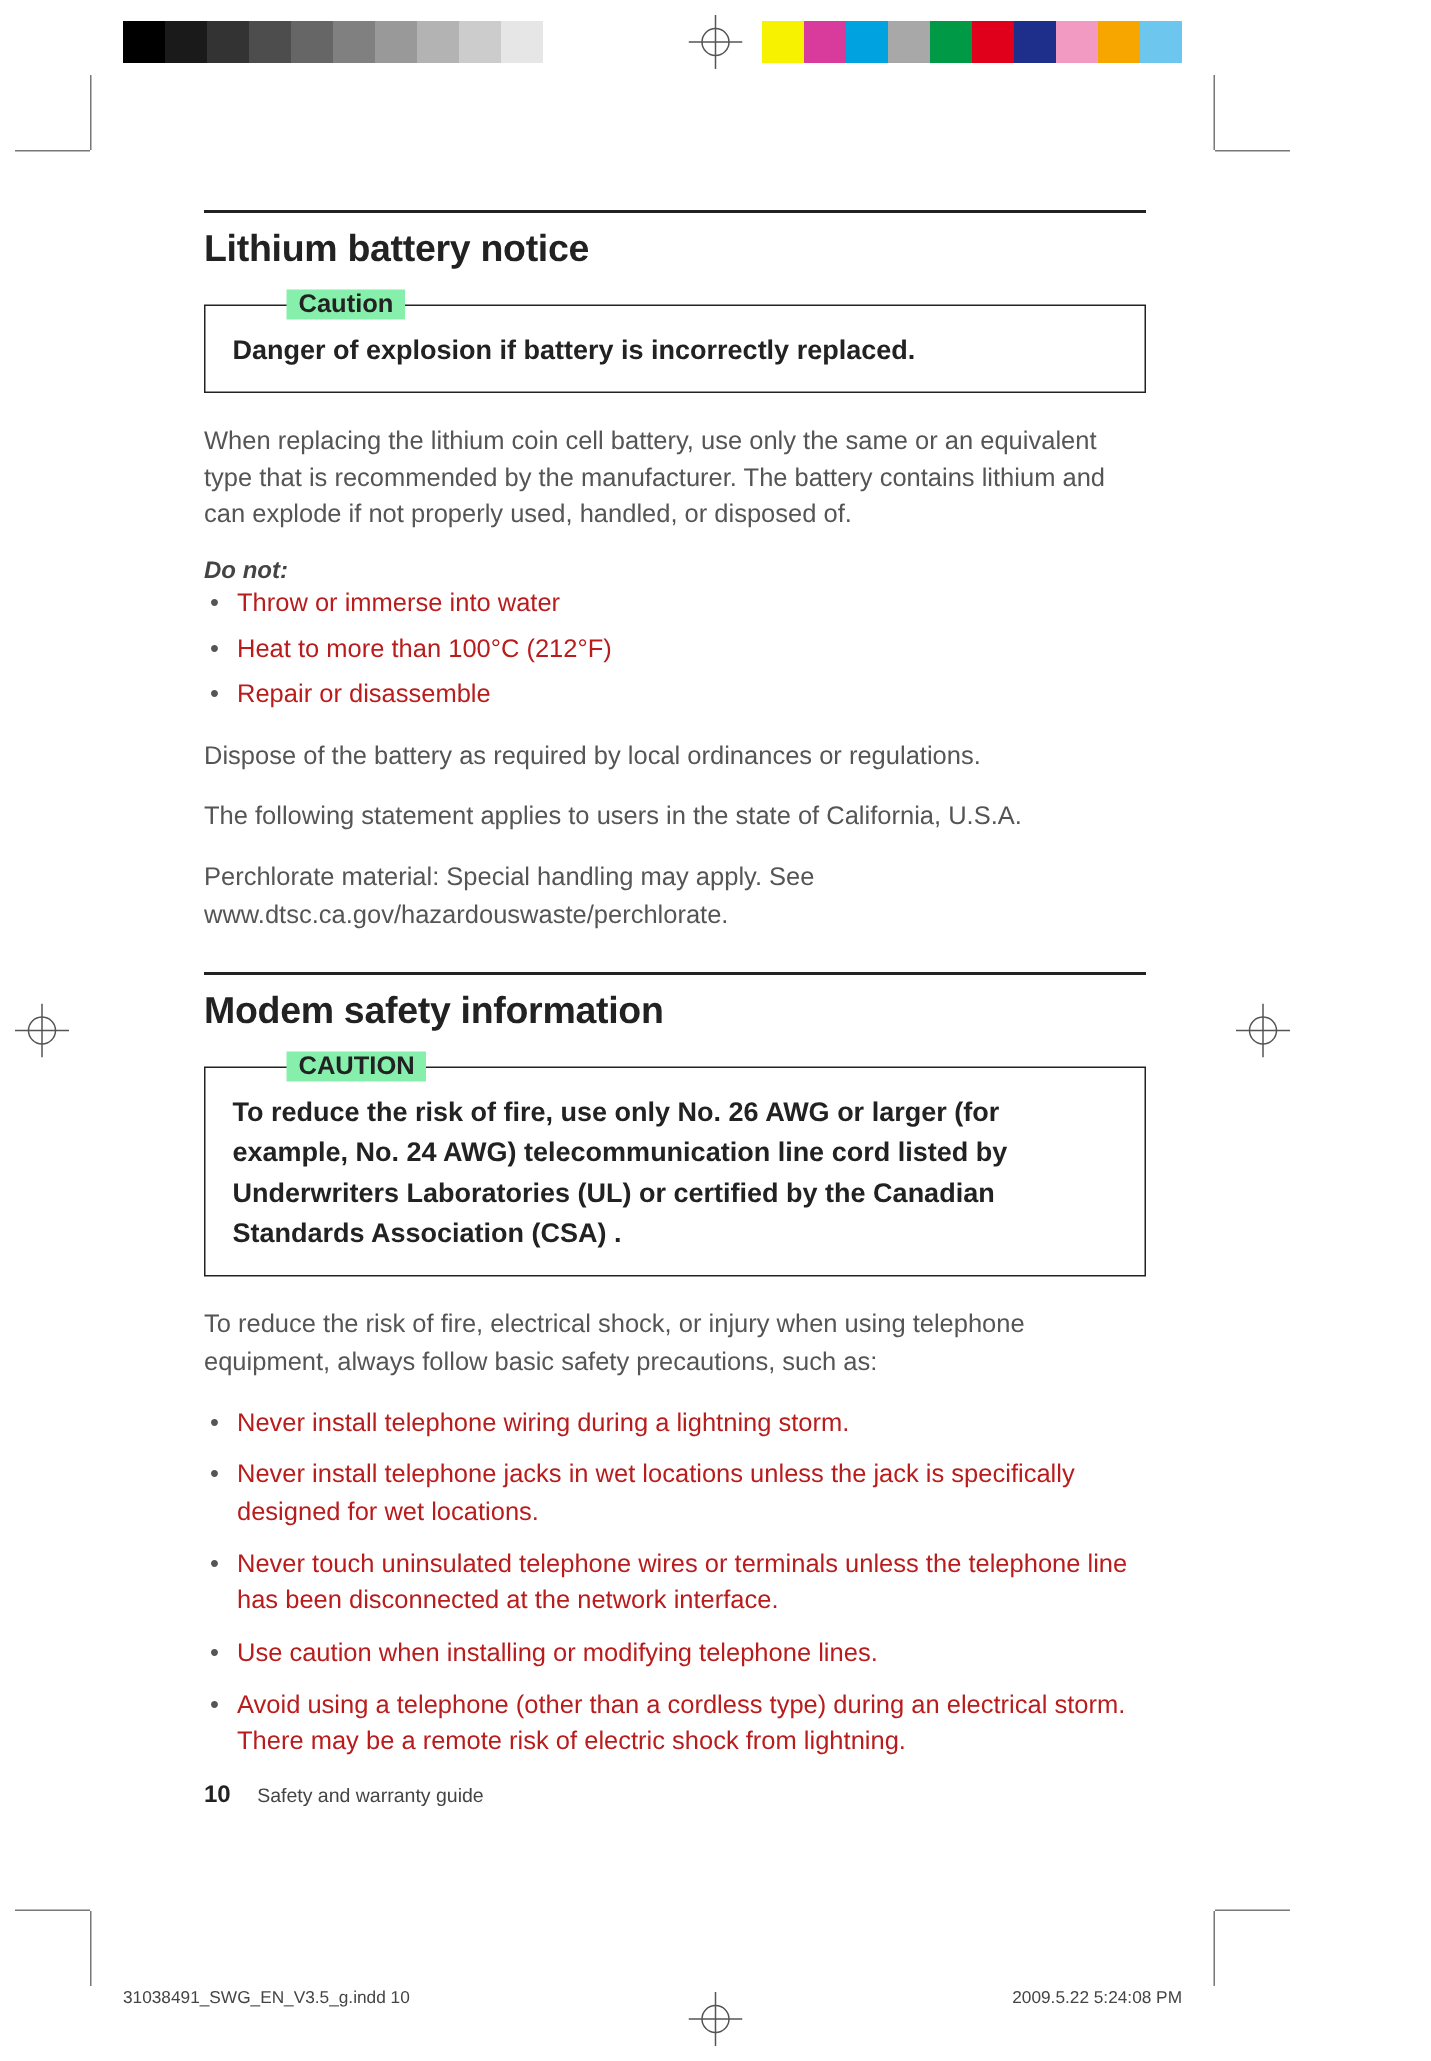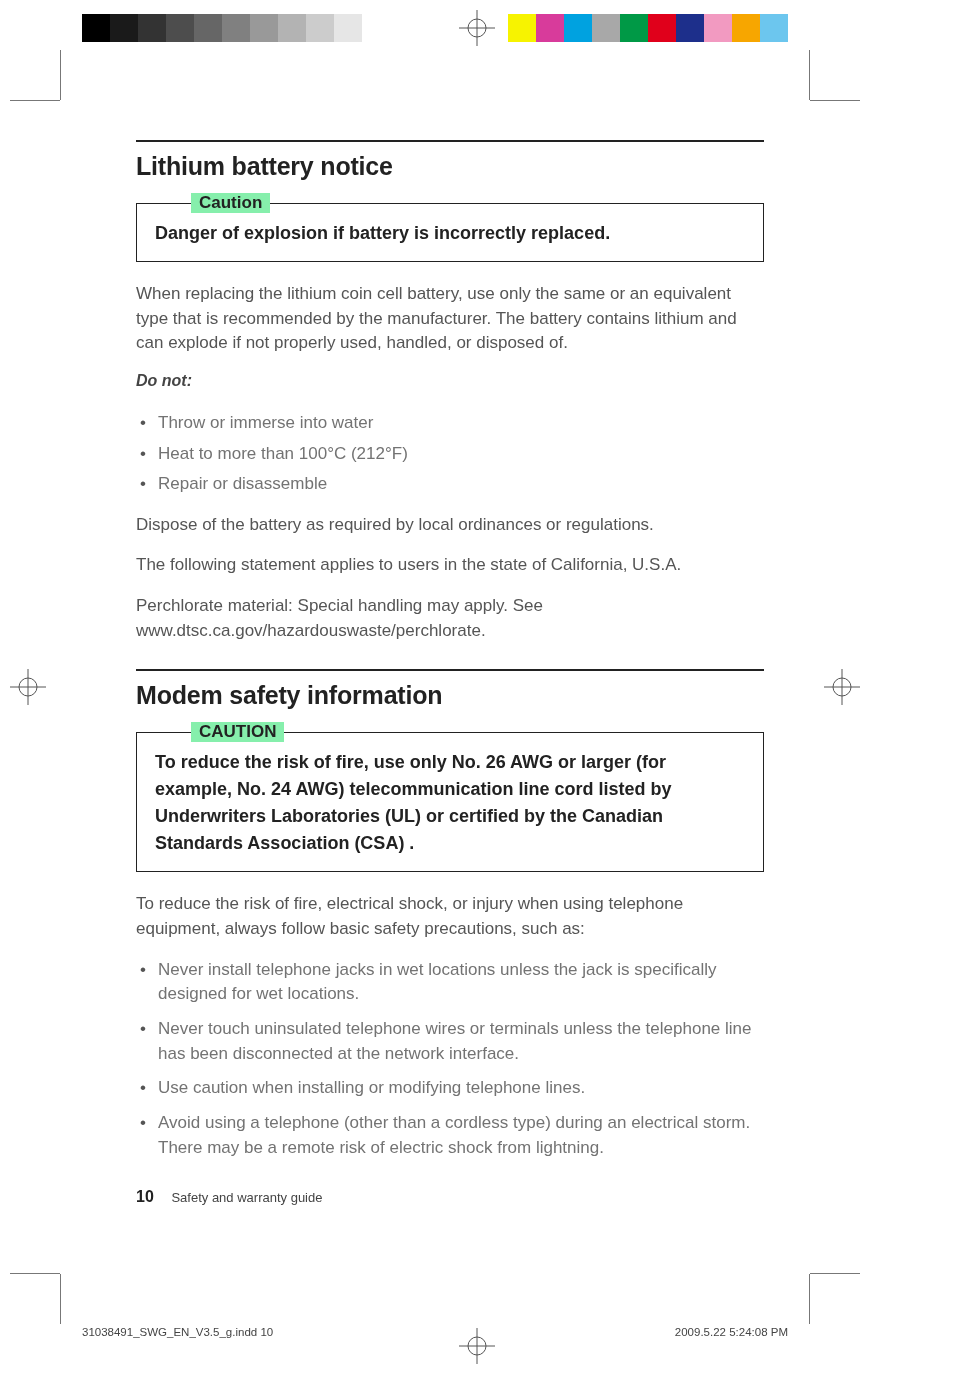--- a/index.html
+++ b/index.html
@@ -41,24 +41,24 @@
   .content { position: absolute; left: 136px; top: 140px; width: 628px; }
 
   .rule { border-top: 2.5px solid #222; margin-bottom: 10px; }
   h2.section-title { font-size: 25px; font-weight: bold; color: #222; margin-bottom: 22px; letter-spacing: -0.2px; }
 
   .caution-box { position: relative; border: 1.5px solid #222; padding: 16px 18px 14px 18px; margin: 0 0 20px 0; }
   .caution-label { position: absolute; top: -11px; left: 14px; background: #86efac; padding: 0 8px; font-weight: bold; font-size: 17px; color: #222; margin-left: 40px; }
   .caution-text { font-size: 18px; font-weight: bold; color: #222; line-height: 1.5; }
 
   p.body { font-size: 17px; line-height: 1.45; color: #555; margin-bottom: 16px; }
-  p.subhead { font-size: 16px; font-style: italic; font-weight: bold; color: #444; margin-bottom: 21px; }
+  p.subhead { font-size: 16px; font-style: italic; font-weight: bold; color: #444; margin-bottom: 0; }
 
   ul.bullets { list-style: none; padding: 0; margin: 0 0 16px 0; }
-  ul.bullets li { position: relative; padding-left: 22px; font-size: 17px; line-height: 1.45; color: #737373; margin-bottom: 6px; }
+  ul.bullets li { position: relative; padding-left: 22px; font-size: 17px; line-height: 1.45; color: #b91c1c; margin-bottom: 6px; }
   ul.bullets.wide li { margin-bottom: 10px; }
   ul.bullets li::before { content: "•"; position: absolute; left: 4px; top: 0; color: #555; font-size: 17px; }
 
   .section2 { margin-top: 26px; }
 
   .footer { position: absolute; left: 136px; bottom: 168px; font-size: 13px; color: #444; margin-top: 32px; }
   .footer .pn { font-size: 16px; font-weight: bold; color: #222; margin-right: 14px; }
 
   .slug { position: absolute; bottom: 36px; font-size: 11.5px; color: #444; }
   .slug.left { left: 82px; }
@@ -147,20 +147,21 @@
     <div class="rule"></div>
     <h2 class="section-title">Modem safety information</h2>
 
     <div class="caution-box">
       <span class="caution-label">CAUTION</span>
       <div class="caution-text">To reduce the risk of fire, use only No. 26 AWG or larger (for example, No. 24 AWG) telecommunication line cord listed by Underwriters Laboratories (UL) or certified by the Canadian Standards Association (CSA) .</div>
     </div>
 
     <p class="body">To reduce the risk of fire, electrical shock, or injury when using telephone equipment, always follow basic safety precautions, such as:</p>
     <ul class="bullets wide" id="modem-list">
+          <li>Never install telephone wiring during a lightning storm.</li>
           <li>Never install telephone jacks in wet locations unless the jack is specifically designed for wet locations.</li>
           <li>Never touch uninsulated telephone wires or terminals unless the telephone line has been disconnected at the network interface.</li>
           <li>Use caution when installing or modifying telephone lines.</li>
           <li>Avoid using a telephone (other than a cordless type) during an electrical storm. There may be a remote risk of electric shock from lightning.</li>
         </ul>
   </div>
 
 </div>
 
 <div class="footer">

